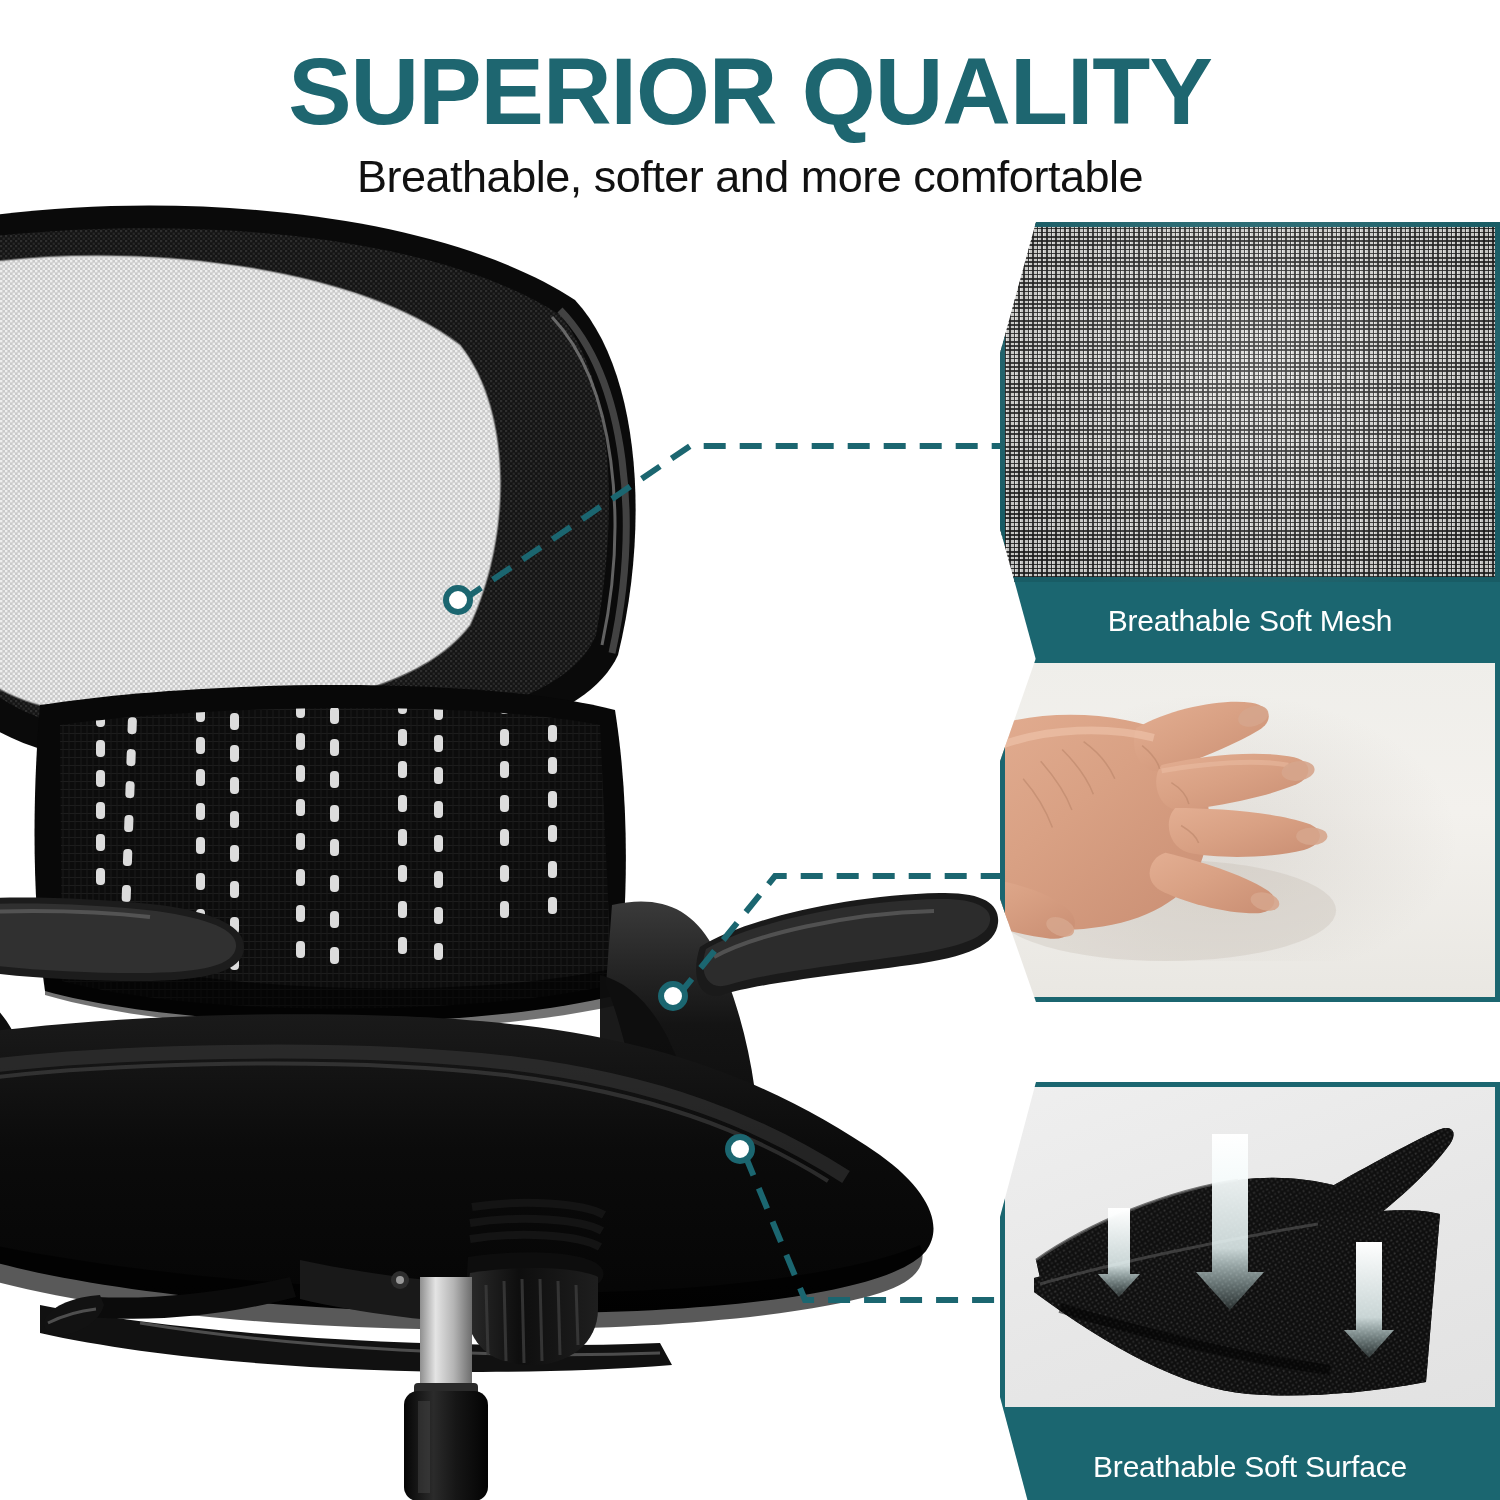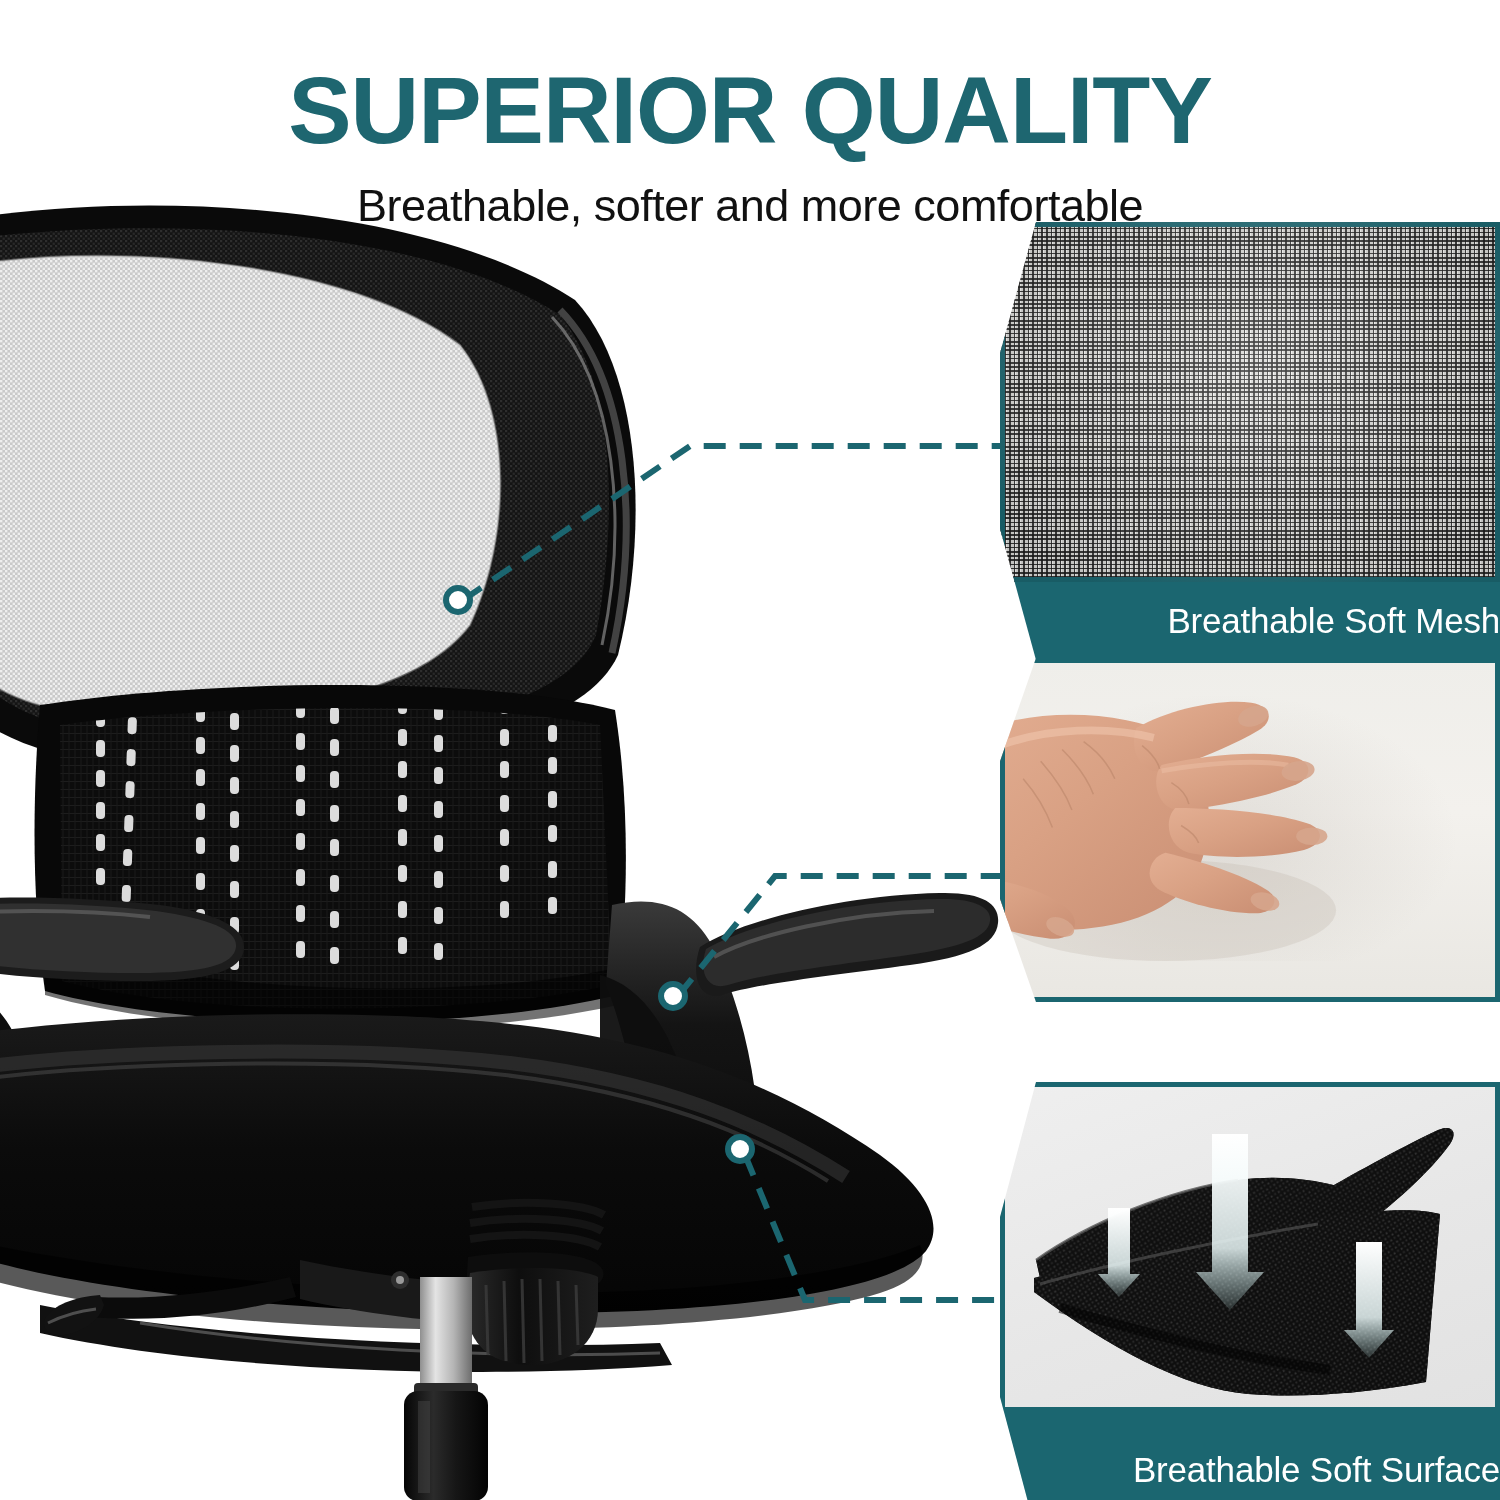--- a/index.html
+++ b/index.html
@@ -3,31 +3,31 @@
 <meta charset="utf-8">
 <style>
   html,body{margin:0;padding:0;background:#ffffff;}
   body{width:1500px;height:1500px;overflow:hidden;
        font-family:"Liberation Sans","DejaVu Sans",sans-serif;}
   .stage{position:relative;width:1500px;height:1500px;background:#fff;overflow:hidden;}
 
   
   .hdr{position:absolute;left:0;top:0;width:1500px;text-align:center;}
   .title{font-size:95px;font-weight:700;letter-spacing:-1px;color:#1E6670;
-         line-height:1;margin-top:63px;font-family:"Liberation Sans",sans-serif;}
-  .subtitle{font-size:45px;font-weight:400;color:#111;margin-top:22px;letter-spacing:-.5px;}
+         line-height:1;margin-top:44px;font-family:"Liberation Sans",sans-serif;}
+  .subtitle{font-size:45px;font-weight:400;color:#111;margin-top:12px;letter-spacing:-.5px;}
 
   
   .card{position:absolute;left:1000px;width:500px;}
   .card .clipbox{position:relative;width:500px;overflow:hidden;}
   .photo{position:relative;width:500px;overflow:hidden;background:#eee;}
   .frame{position:absolute;inset:0;border:5px solid #1B6670;box-sizing:border-box;pointer-events:none;}
   .banner{position:relative;width:500px;background:#1B6670;color:#fff;
-          display:flex;align-items:center;justify-content:flex-end;
-          font-size:35px;letter-spacing:-.2px;}
+          display:flex;align-items:center;justify-content:center;
+          font-size:30px;letter-spacing:-.2px;}
 
   
   .c1{top:222px;}
   .c1 .clipbox{clip-path:polygon(7.2% 0,100% 0,100% 100%,7.2% 100%,0 70%,0 30%);}
   .c2{top:658px;}
   .c2 .clipbox{clip-path:polygon(7.2% 0,100% 0,100% 100%,7.2% 100%,0 70%,0 30%);}
   .c3{top:1082px;}
   .c3 .clipbox{clip-path:polygon(7.2% 0,100% 0,100% 100%,7.2% 100%,0 70%,0 30%);}
 
   

